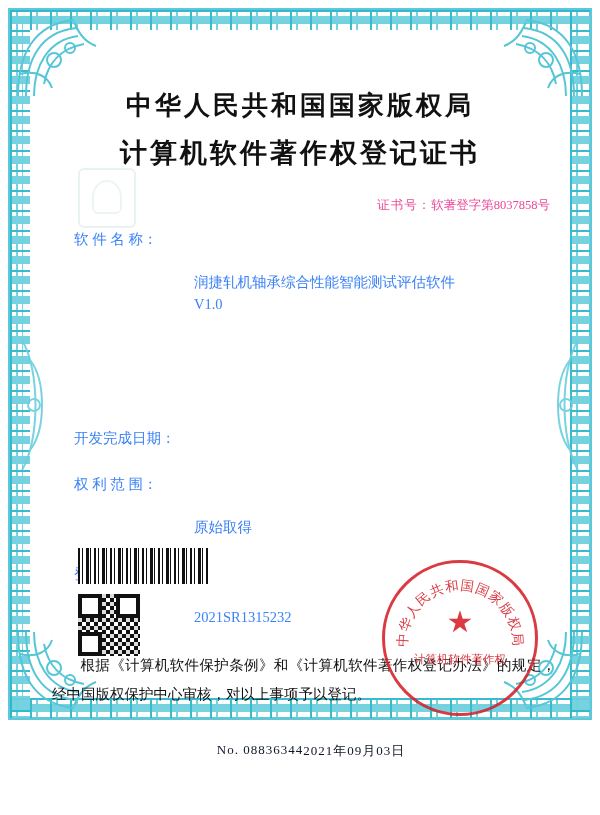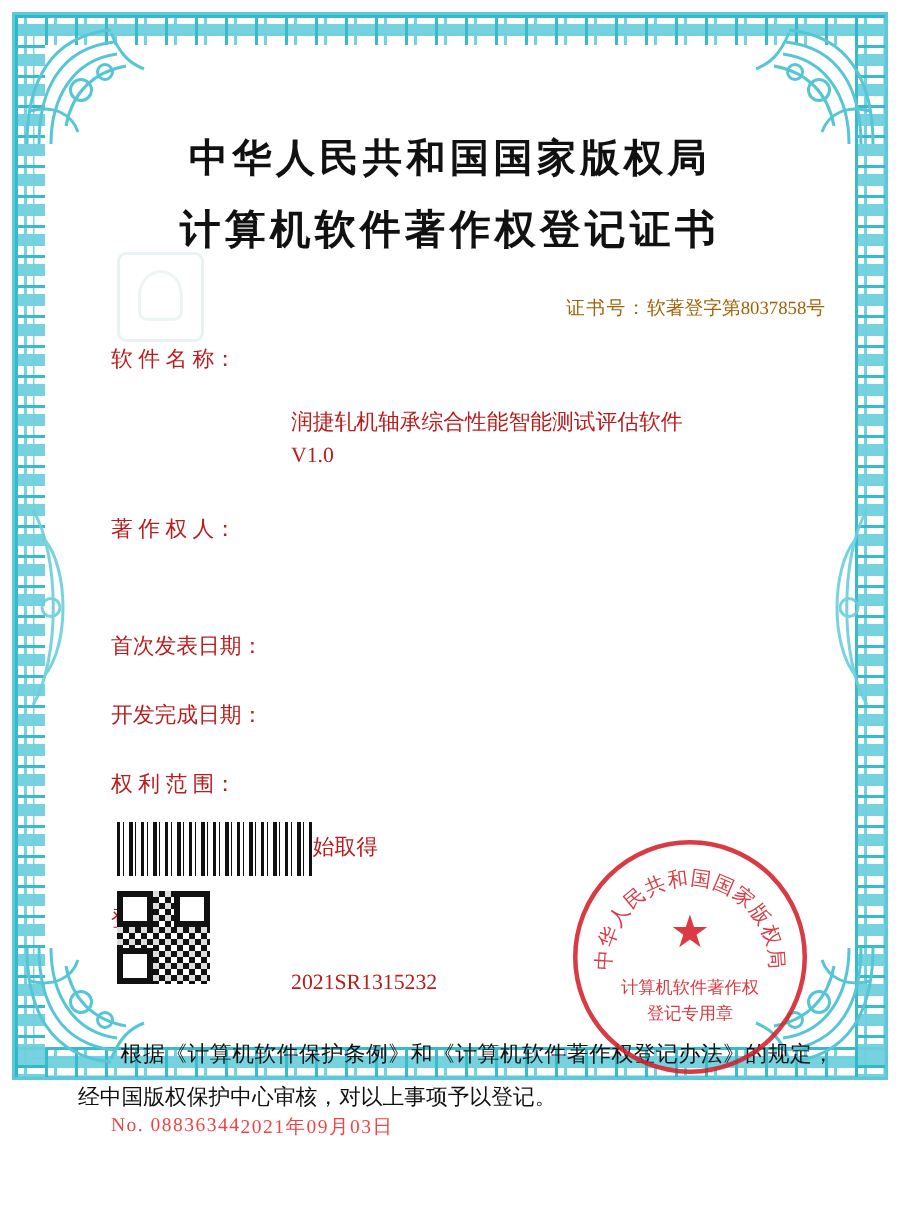--- a/index.html
+++ b/index.html
@@ -111,36 +111,36 @@
   .title-sub {
     font-size: 27px;
     margin-top: 12px;
   }
 
   .cert-no {
     margin-top: 26px;
     text-align: right;
     padding-right: 10px;
     font-size: 12.5px;
-    color: #a16207;
+    color: #ec4899;
     font-family: "Liberation Serif", serif;
   }
   .cert-no .label { letter-spacing: 1px; }
 
   .fields {
     margin-top: 16px;
     padding-left: 34px;
   }
   .field-row {
     display: flex;
     align-items: flex-start;
     margin-bottom: 11px;
     font-family: "Liberation Serif", serif;
     font-size: 14.5px;
-    color: #b91c1c;
+    color: #3b82f6;
   }
   .field-label {
     width: 120px;
     flex: 0 0 120px;
     letter-spacing: 0px;
     white-space: nowrap;
   }
   .field-value {
     flex: 1;
     line-height: 1.5;
@@ -248,24 +248,24 @@
     line-height: 1.5;
     color: #d5202a;
   }
 
   .footer {
     position: absolute;
     left: 74px;
     right: 52px;
     top: 742px;
     display: flex;
-    justify-content: flex-start;
+    justify-content: center;
     font-family: "Liberation Serif", serif;
     font-size: 13px;
-    color: #ef4444;
+    color: #0f172a;
     letter-spacing: 1px;
   }
 
   .watermark {
     position: absolute;
     left: 78px;
     top: 168px;
     width: 54px;
     height: 56px;
     border: 2px solid #e2eef0;
@@ -372,31 +372,29 @@
 
       <div class="field-row">
         <div class="field-label">软 件 名 称：</div>
         <div class="field-value" style="white-space: pre-line;">润捷轧机轴承综合性能智能测试评估软件
 V1.0</div>
       </div>
 
       <div class="gap-big"></div>
 
       <div class="field-row">
-        <div class="field-label">著 作 权 人：</div>
-      </div>
-
-      <div class="gap-big"></div>
-      <div class="gap-big"></div>
-
-
-      <div class="gap-big"></div>
-
-      <div class="field-row">
-        <div class="field-label">首次发表日期：</div>
+      </div>
+
+      <div class="gap-big"></div>
+      <div class="gap-big"></div>
+
+
+      <div class="gap-big"></div>
+
+      <div class="field-row">
       </div>
 
       <div class="gap-big"></div>
 
       <div class="field-row">
         <div class="field-label">开发完成日期：</div>
       </div>
 
       <div class="gap-big"></div>
 
@@ -432,21 +430,20 @@
       <defs>
         <path id="arcpath" d="M 22 80 A 53 53 0 0 1 128 80"></path>
       </defs>
       <text>
         <textPath href="#arcpath" startOffset="50%" text-anchor="middle">中华人民共和国国家版权局</textPath>
       </text>
     </svg>
     <div class="star">★</div>
     <div class="seal-lines">
       <div>计算机软件著作权</div>
-      <div>登记专用章</div>
     </div>
   </div>
 
   <div class="footer">
     <div>No. 08836344</div>
     <div>2021年09月03日</div>
   </div>
 
 </div>
 

